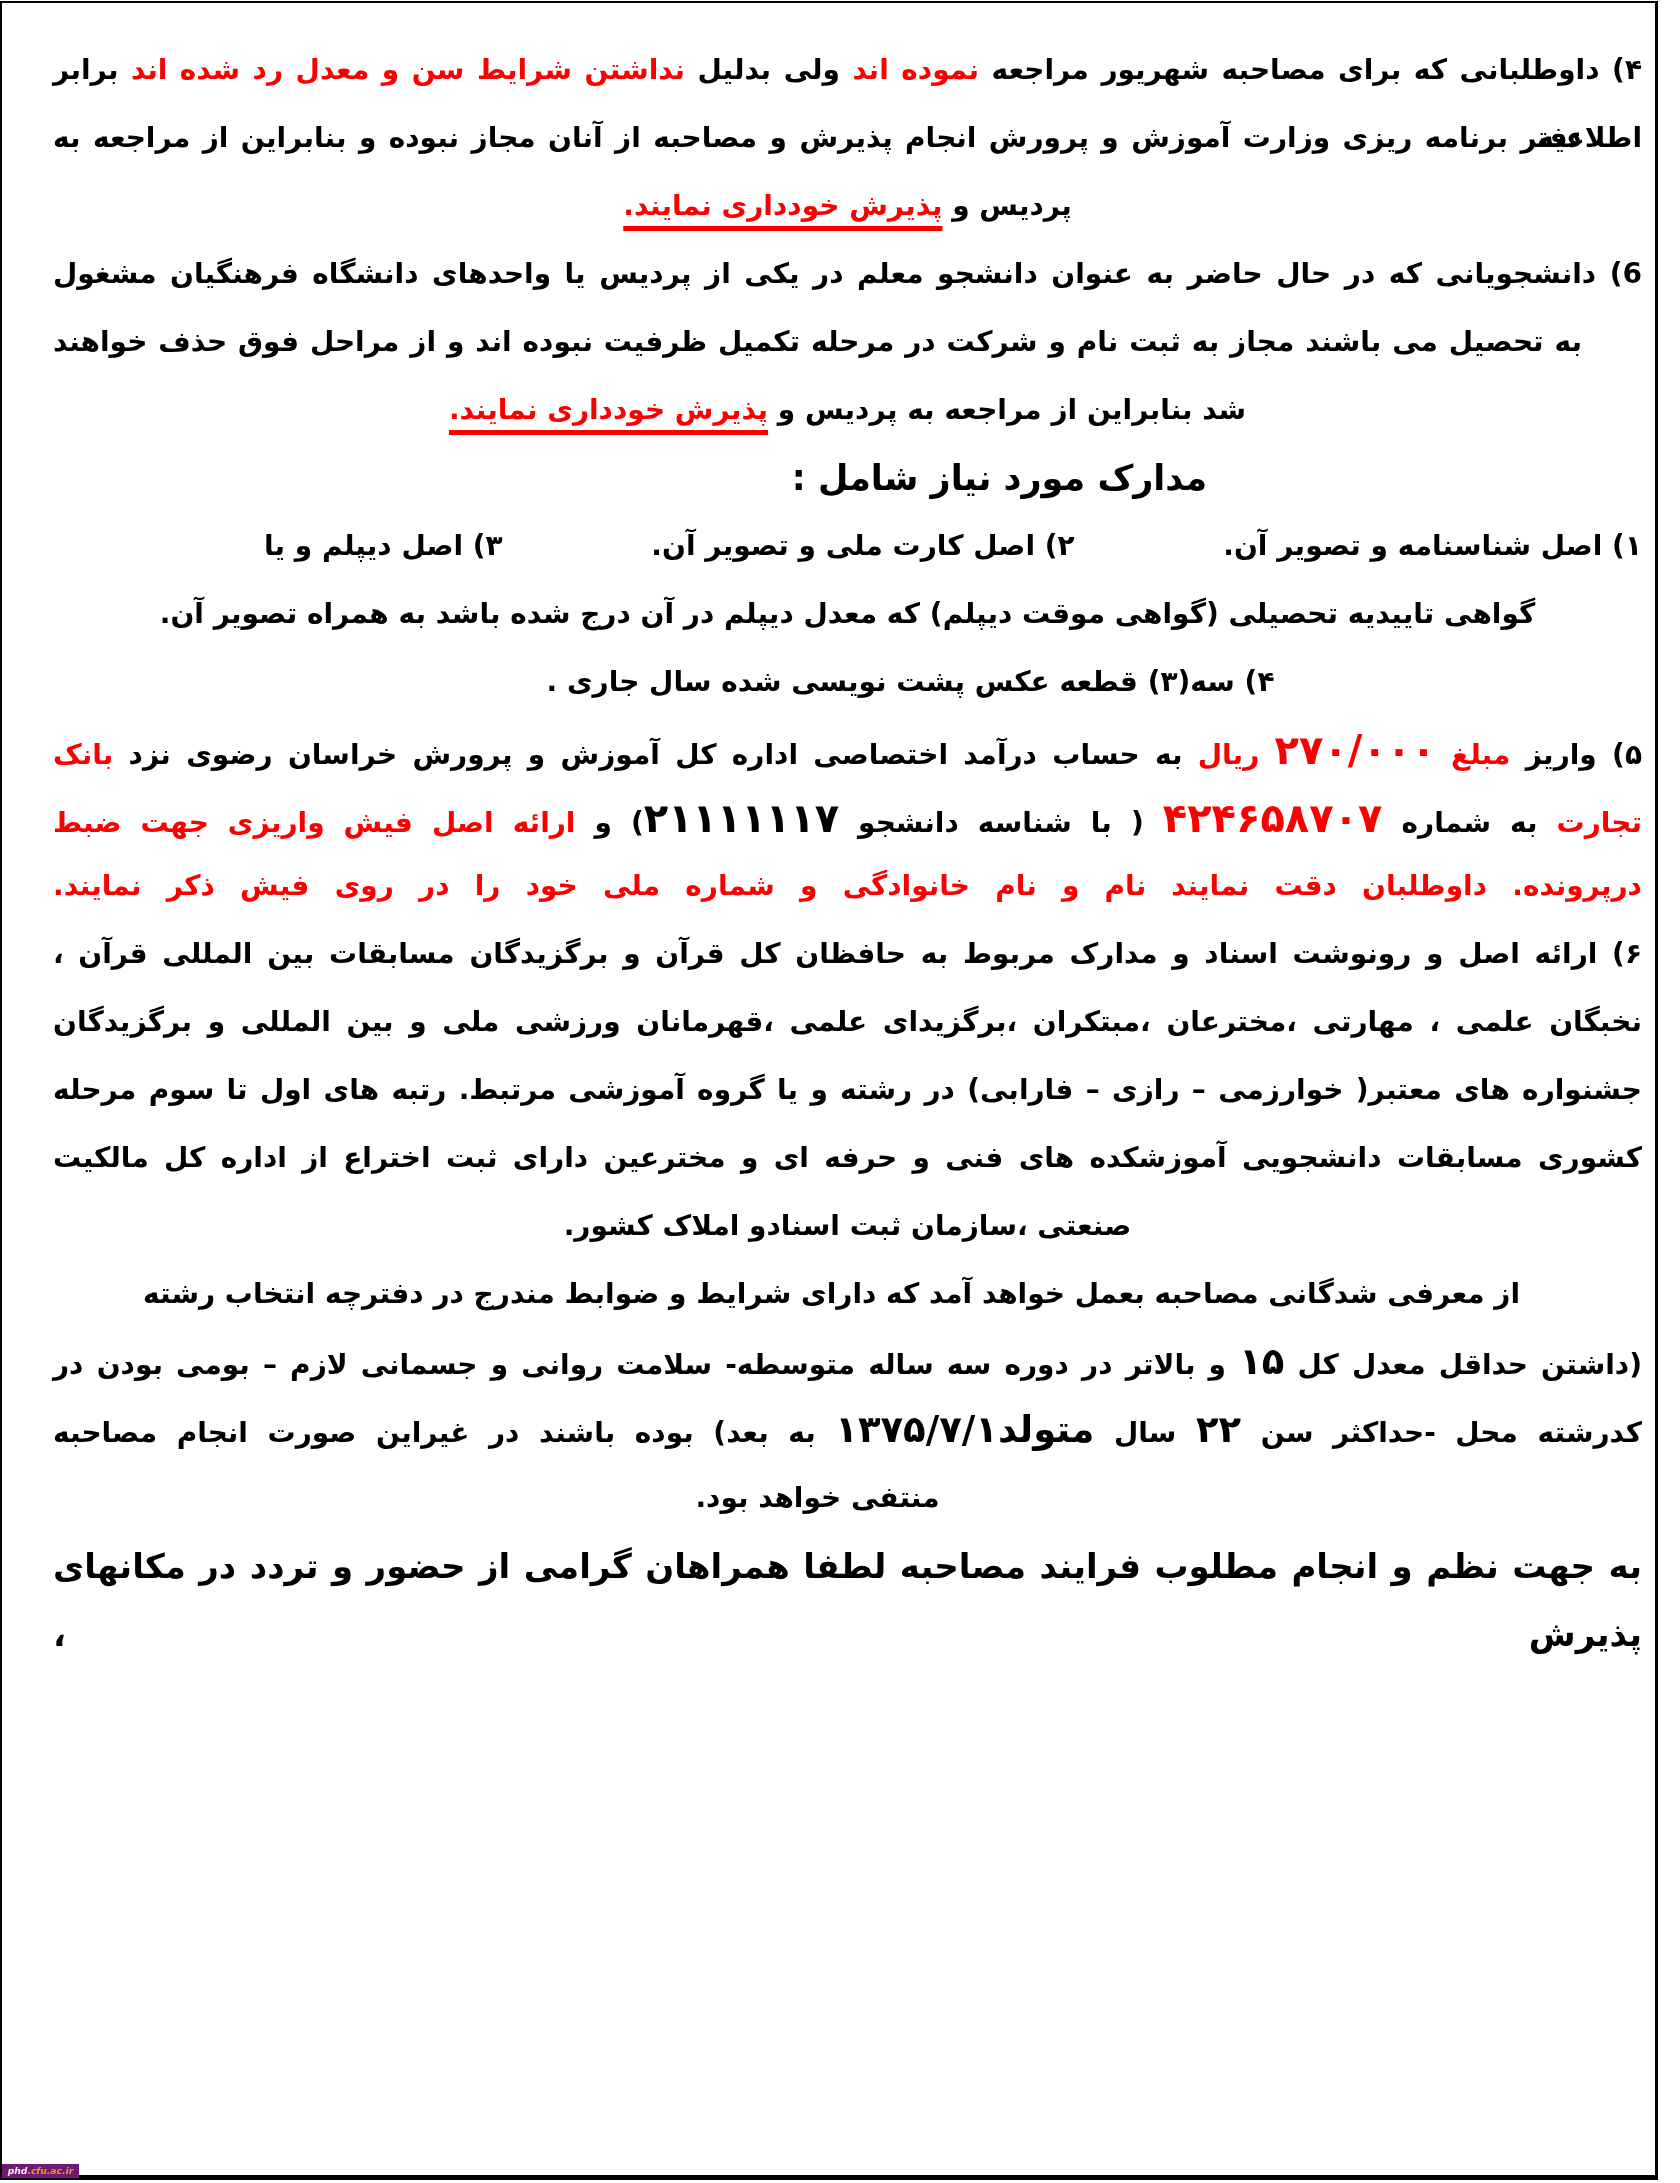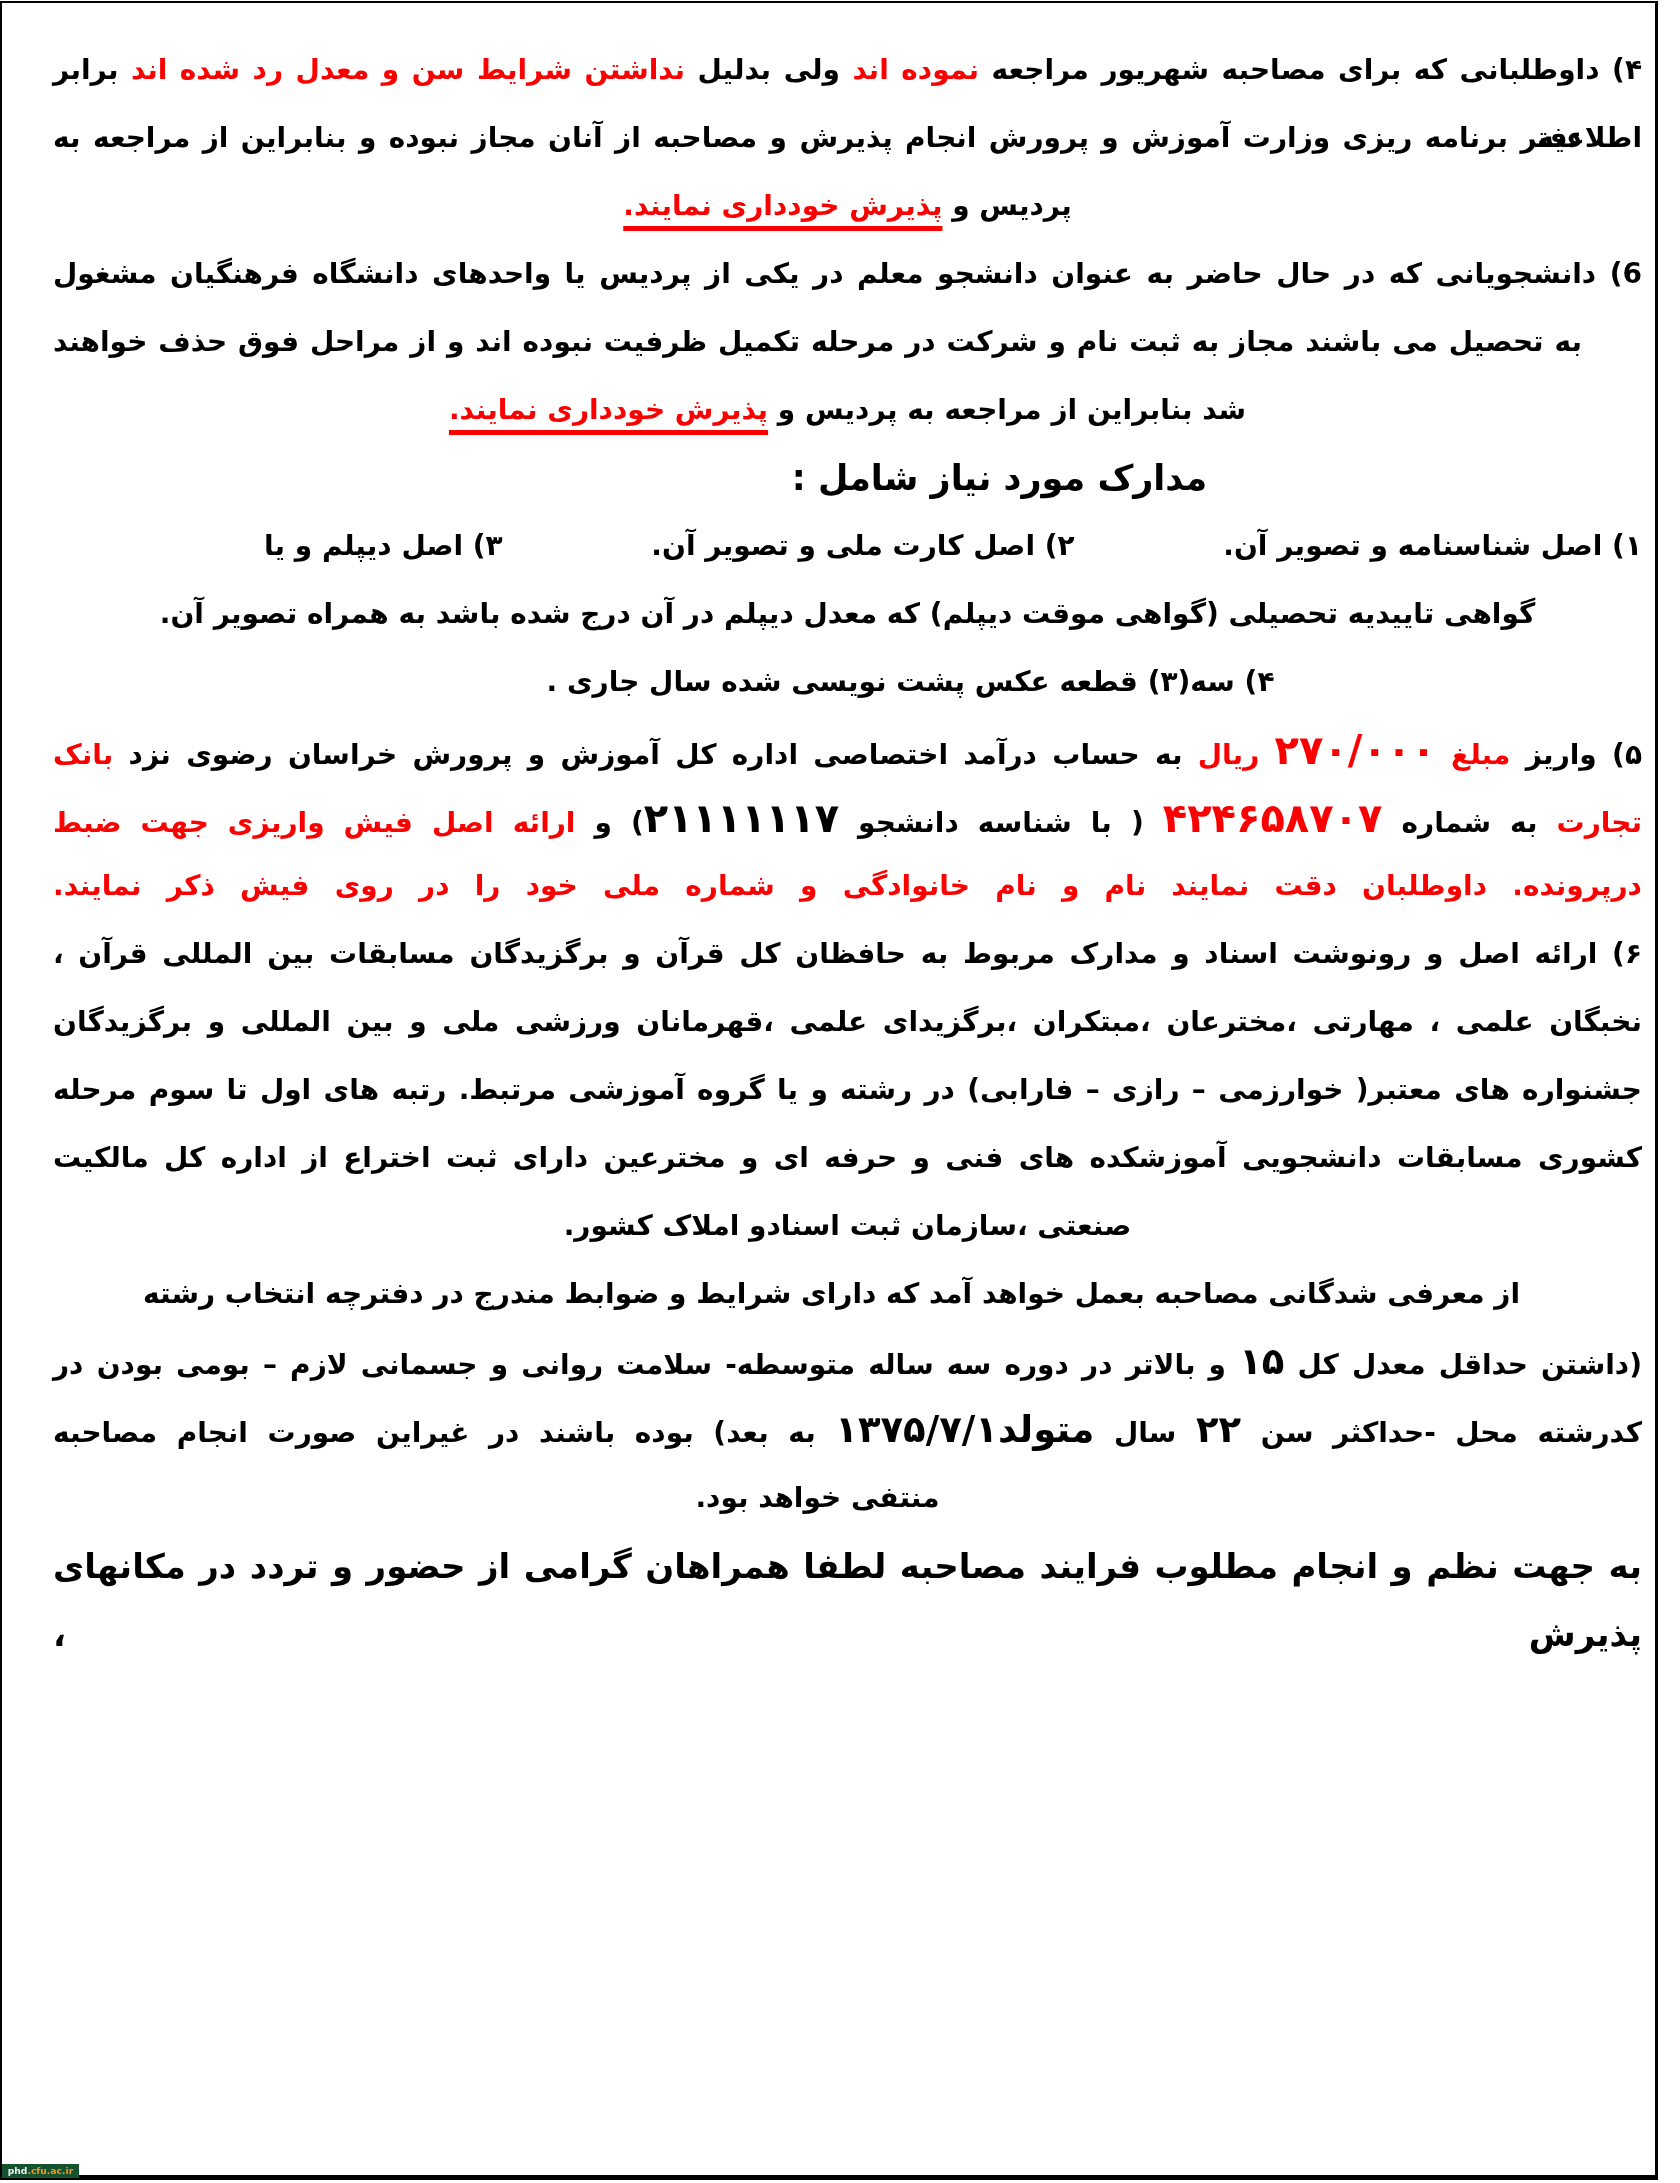--- a/index.html
+++ b/index.html
@@ -25,22 +25,22 @@
   .heading{font-size:35px;position:relative;right:-152px;}
   .shiftr90{position:relative;right:-63px;}
   .final{font-size:34px;}
   .red{color:#fb0000;}
   .uline{text-decoration:underline;text-decoration-color:#fb0000;text-decoration-thickness:5px;text-underline-offset:11.3px;}
   .big{font-size:40px;}
   .num{font-size:37px;}
   .cols{display:flex;justify-content:space-between;padding-left:211px;}
   .cols .col{white-space:nowrap;}
   .watermark{
-    position:absolute;left:2.1px;top:2164px;background:#14532d;
-    padding:1.4px 5.6px;font-weight:700;font-size:9.2px;line-height:11.3px;
+    position:absolute;left:2.1px;top:2164px;background:#701a75;
+    padding:1.4px 5.6px;font-style:italic;font-weight:700;font-size:9.2px;line-height:11.3px;
     direction:ltr;
   }
   .wm-prefix{color:#f2f2f2;}
   .wm-suffix{color:#f7941d;}
 </style>
 </head>
 <body>
 
 <div class="frame"></div>
 

